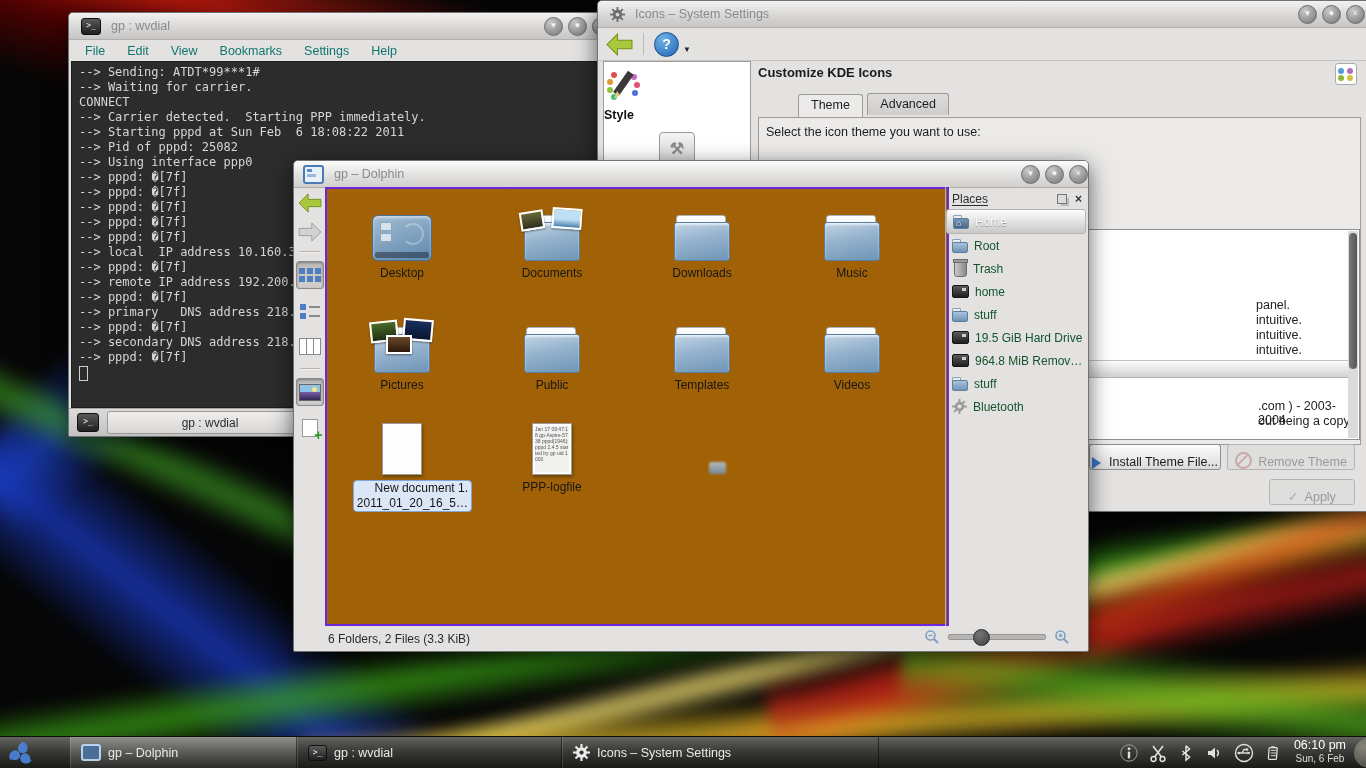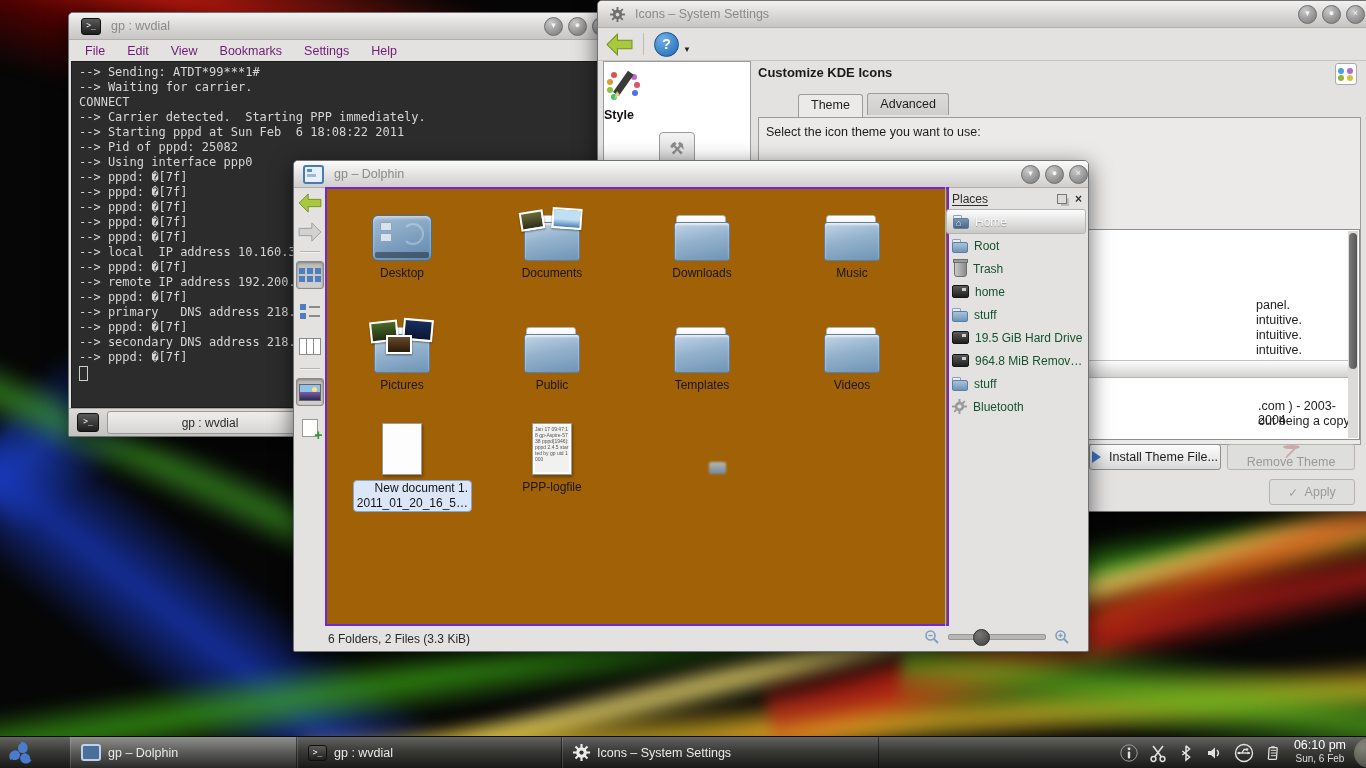--- a/index.html
+++ b/index.html
@@ -13,21 +13,21 @@
     border-radius:5px 5px 2px 2px;box-shadow:0 6px 22px rgba(0,0,0,.6);}
   .titlebar{height:26px;display:flex;align-items:center;
     background:linear-gradient(#f2f1f0,#d2d1d0 70%,#c7c6c5);
     border-radius:4px 4px 0 0;border-bottom:1px solid #b0afae;}
   .wtitle{font-size:12.5px;color:#8a8a8a;margin-left:10px;}
   .winbtns{position:absolute;display:flex;gap:5px;}
   .wbtn{width:17px;height:17px;border-radius:50%;border:1px solid #6e6e6e;
     background:radial-gradient(circle at 35% 28%,#c9c9c9,#898989 75%);
     color:#f4f4f4;font-size:9px;line-height:15px;text-align:center;}
   
-  .menubar{display:flex;gap:22px;padding:4px 0 3px 16px;font-size:12.5px;color:#701a75;
+  .menubar{display:flex;gap:22px;padding:4px 0 3px 16px;font-size:12.5px;color:#0f766e;
     background:#e3e2e1;}
   .menubar span{cursor:default;}
   .termwrap{margin:0 2px;background:#2c2c2c;border:1px solid #1d1d1d;}
   .tline{white-space:pre;font-family:"DejaVu Sans Mono",monospace;font-size:12px;
     line-height:15px;color:#d6d6d6;}
   .tcursor{width:7px;height:13px;border:1px solid #cfcfcf;margin-top:1px;}
   .ktabbar{position:absolute;left:0;right:0;bottom:0;height:27px;
     background:linear-gradient(#dcdbda,#c3c2c1);border-top:1px solid #a8a7a6;
     border-radius:0 0 2px 2px;display:flex;align-items:center;}
   .ktab{height:21px;min-width:160px;margin-left:8px;padding:0 22px;
@@ -111,21 +111,21 @@
     text-align:center;line-height:22px;background:radial-gradient(circle at 35% 28%,#6fb1e8,#1f66b0);
     border:1px solid #17528f;}
   .caret{font-size:8px;color:#222;margin:10px 0 0 -6px;}
   .sidebox{position:absolute;left:5px;top:60px;width:146px;bottom:10px;background:#fff;
     border:1px solid #9d9c9b;}
   .ssheader{font-size:13px;font-weight:bold;color:#1a1a1a;}
   .tab{display:inline-block;padding:3px 12px 4px;font-size:12.5px;color:#1d1d1d;
     border:1px solid #9d9c9b;border-bottom:none;border-radius:3px 3px 0 0;background:linear-gradient(#dcdbda,#cfcecd);}
   .tab.active{background:#ebeae9;font-weight:normal;position:relative;top:1px;padding-bottom:5px;}
   .tabpanel{position:absolute;border:1px solid #9d9c9b;background:#ebeae9;}
-  .ssbtn{position:absolute;height:24px;display:flex;align-items:center;justify-content:center;gap:6px;
+  .ssbtn{position:absolute;height:24px;display:flex;align-items:flex-end;justify-content:center;gap:6px;
     font-size:12.5px;color:#1d1d1d;background:linear-gradient(#fdfdfd,#dadada);
     border:1px solid #8e8e8e;border-radius:3px;}
   .ssbtn.disabled{color:#9a9a9a;background:#dededd;border-color:#b4b4b4;}
   .noentry{width:13px;height:13px;border-radius:50%;border:2px solid #b88;position:relative;opacity:.6;}
   .noentry::before{content:"";position:absolute;left:-1px;top:4.5px;width:13px;height:2px;background:#b88;
     transform:rotate(-45deg);}
   .instarrow{width:0;height:0;border:6px solid transparent;border-left:9px solid #3a76c4;margin-right:-4px;}
   
   #panel{position:absolute;left:0;right:0;bottom:0;height:31px;z-index:60;
     background:linear-gradient(#63635f,#3a3a37 45%,#191917);border-top:1px solid #0c0c0c;
@@ -310,21 +310,21 @@
     <div class="abs" style="left:493px;top:169px;font-size:12.5px;color:#222;">.com ) - 2003-2004</div>
     <div class="abs" style="left:493px;top:184px;font-size:12.5px;color:#222;">out being a copy</div>
     <div class="abs" style="right:1px;top:1px;width:10px;bottom:1px;background:#dcdbda;">
       <div class="abs" style="left:1px;top:2px;width:8px;height:136px;background:linear-gradient(90deg,#7a7a7a,#555);border-radius:4px;"></div>
     </div>
   </div>
   <div class="ssbtn" style="left:491px;top:443px;width:130px;">
     <span class="instarrow"></span>
     <span>Install Theme File...</span>
   </div>
-  <div class="ssbtn disabled" style="left:629px;top:443px;width:126px;flex-direction:column;">
+  <div class="ssbtn disabled" style="left:629px;top:443px;width:126px;">
     <span class="noentry"></span>
     <span>Remove Theme</span>
   </div>
   <div class="ssbtn disabled" style="left:671px;top:478px;width:84px;">
     <span style="color:#9aa5ad;">✓</span>
     <span>Apply</span>
   </div>
 </div>
 
 <div class="window" style="left:293px;top:160px;width:794px;height:490px;z-index:30;">

